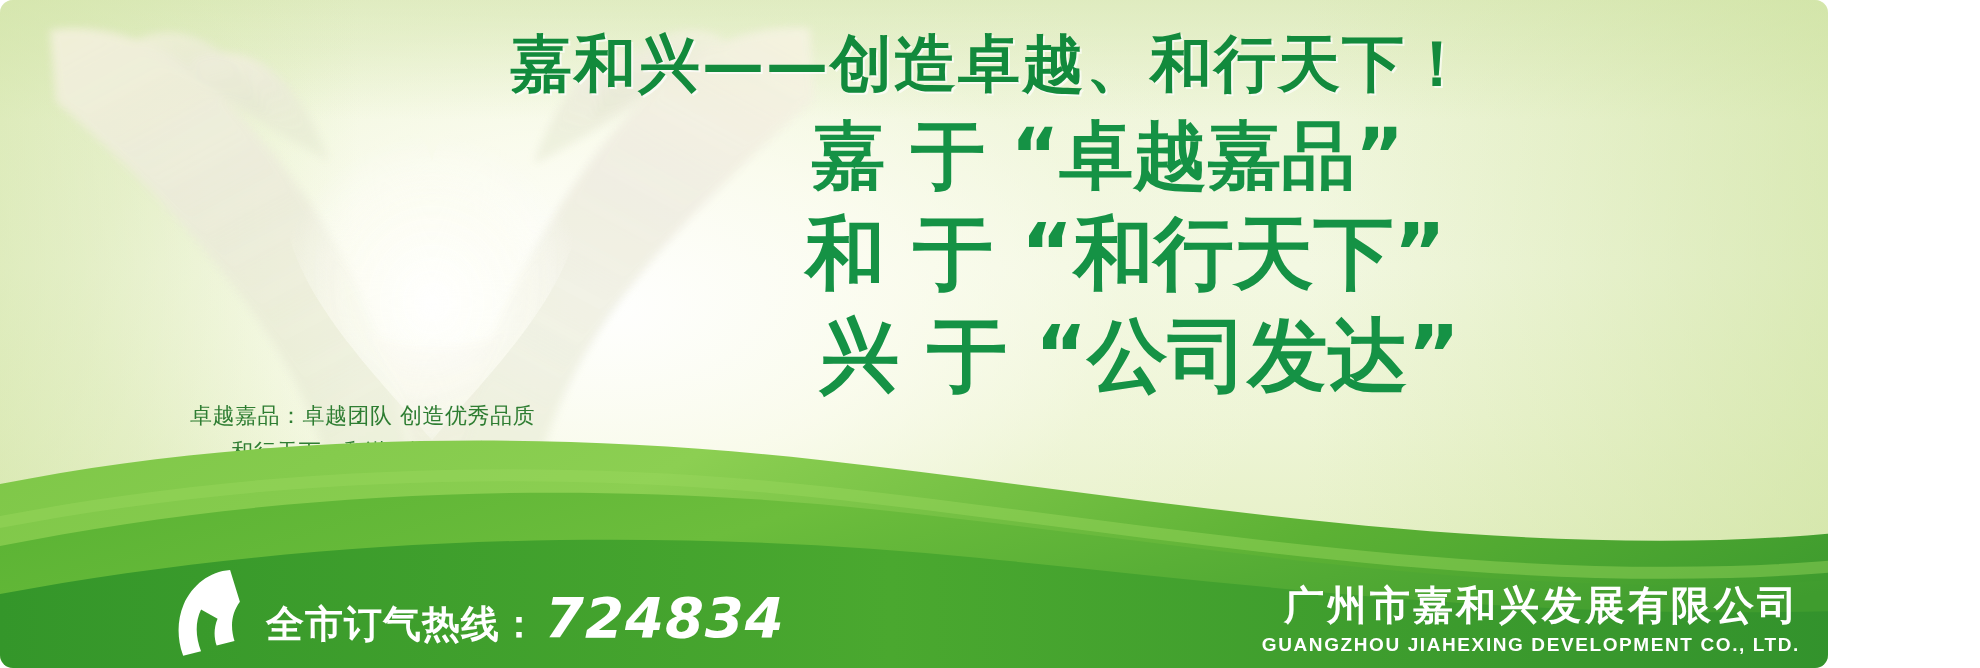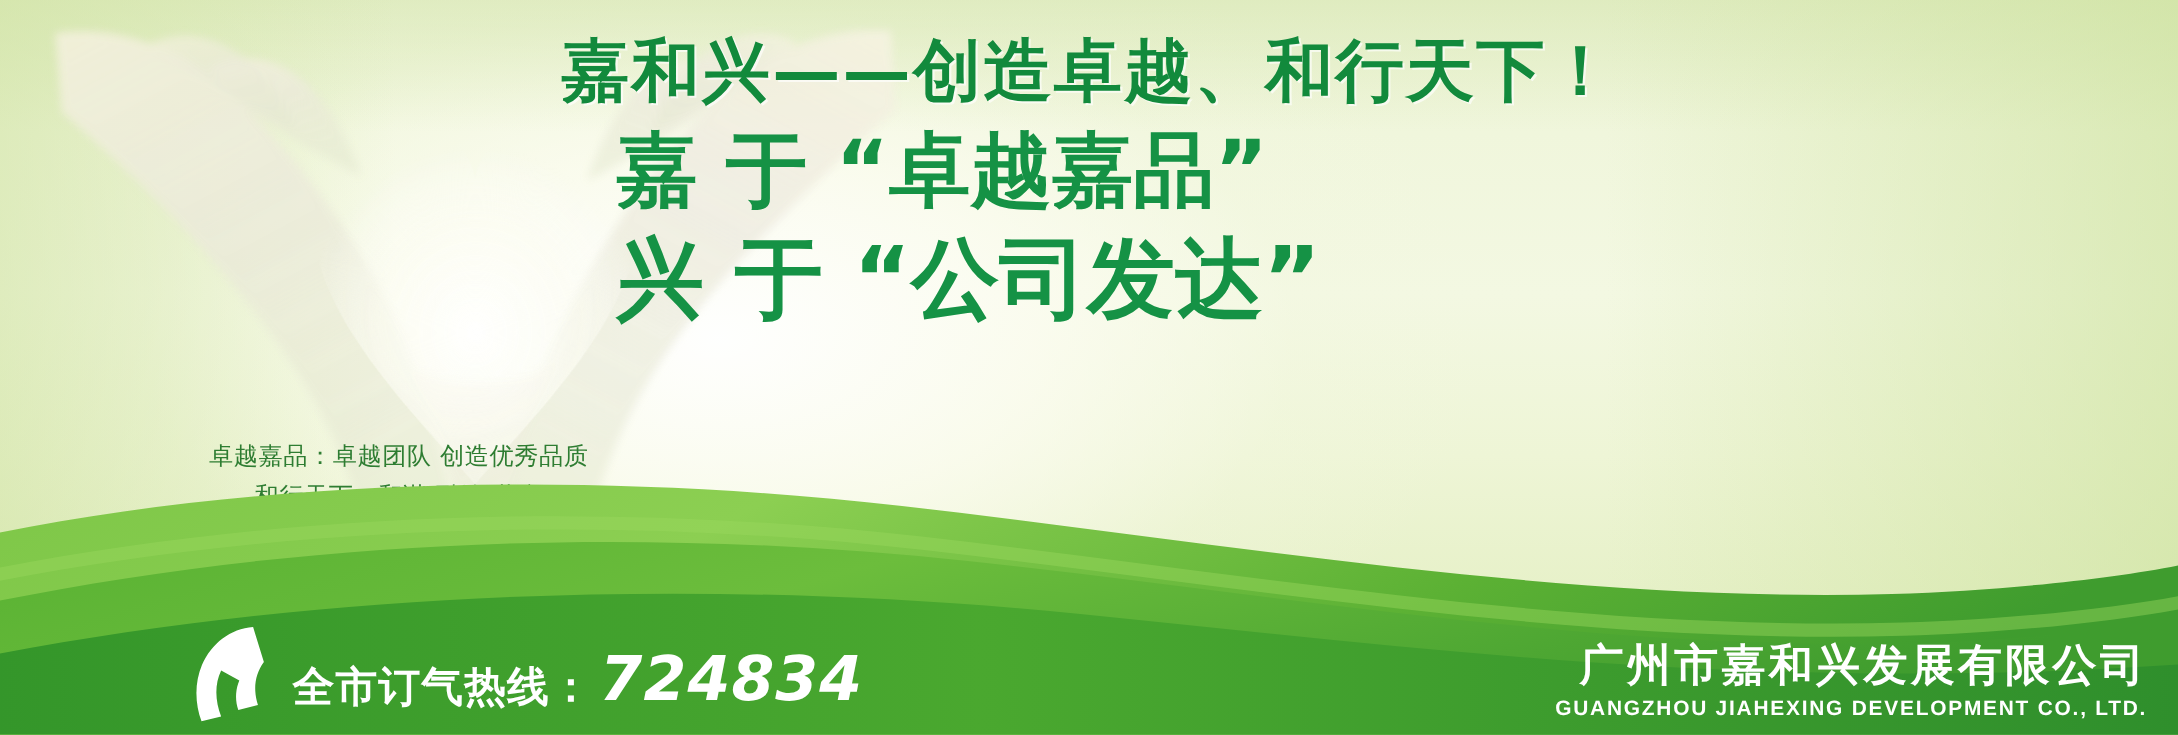--- a/index.html
+++ b/index.html
@@ -3,38 +3,39 @@
 <meta charset="utf-8">
 <title>Jiahexing Banner</title>
 <style>
   html, body {
     margin: 0;
     padding: 0;
     background: #ffffff;
   }
   #banner {
     position: relative;
-    width: 1980px;
+    width: 1828px;
     height: 668px;
     overflow: hidden;
     font-family: "Liberation Sans", "DejaVu Sans", sans-serif;
     
     background:
       radial-gradient(ellipse 900px 520px at 33% 46%,
         rgba(255,255,255,0.96) 0%,
         rgba(253,253,243,0.75) 32%,
         rgba(244,248,226,0.28) 58%,
         rgba(255,255,255,0) 78%),
       linear-gradient(180deg,
         #eef5d8 0%,
         #f0f6dc 18%,
         #f3f8e2 40%,
         #eef5d6 62%,
         #e7f1c9 80%,
         #e2eec2 100%);
+    border-radius: 13px;
   }
 
   
   .edge-shade-left {
     position: absolute; left: 0; top: 0; width: 360px; height: 560px;
     background: linear-gradient(90deg, rgba(206,226,160,0.55) 0%, rgba(206,226,160,0.0) 100%);
     pointer-events: none;
   }
   .edge-shade-right {
     position: absolute; right: 0; top: 0; width: 520px; height: 560px;
@@ -76,21 +77,21 @@
   .slogan {
     position: absolute;
     left: 560px; top: 118px;
     width: 900px;
   }
   .slogan-line {
     font-family: "DejaVu Sans", "Liberation Sans", sans-serif;
     font-weight: 700;
     color: #159245;
     white-space: nowrap;
-    text-align: left;
+    text-align: right;
     line-height: 1.0;
   }
   .sl-1 { font-size: 74px; padding-right: 56px; margin-bottom: 22px; }
   .sl-2 { font-size: 80px; padding-right: 14px; margin-bottom: 22px; }
   .sl-3 { font-size: 80px; padding-right: 0px; }
 
   
   .notes {
     position: absolute;
     left: 190px; top: 398px;
@@ -228,20 +229,21 @@
       <path d="M 392,470 C 330,400 262,330 246,254 C 232,190 272,140 330,142
                C 368,143 388,168 392,192 C 396,168 416,143 454,142
                C 512,140 552,190 538,254 C 522,330 454,400 392,470 Z" fill="url(#innerGlow)"></path>
     </svg>
   </div>
 
   <div class="headline">嘉和兴——创造卓越、和行天下！</div>
 
   <div class="slogan">
     <div class="slogan-line sl-1">嘉 于 “卓越嘉品”</div>
+    <div class="slogan-line sl-2">和 于 “和行天下”</div>
     <div class="slogan-line sl-3">兴 于 “公司发达”</div>
   </div>
 
   <div class="notes">
     <div>卓越嘉品：卓越团队  创造优秀品质</div>
     <div>和行天下：和谐  融洽  共赢</div>
     <div>兴旺发达：社会兴旺  公司发达</div>
   </div>
 
   <div class="footer-waves">

